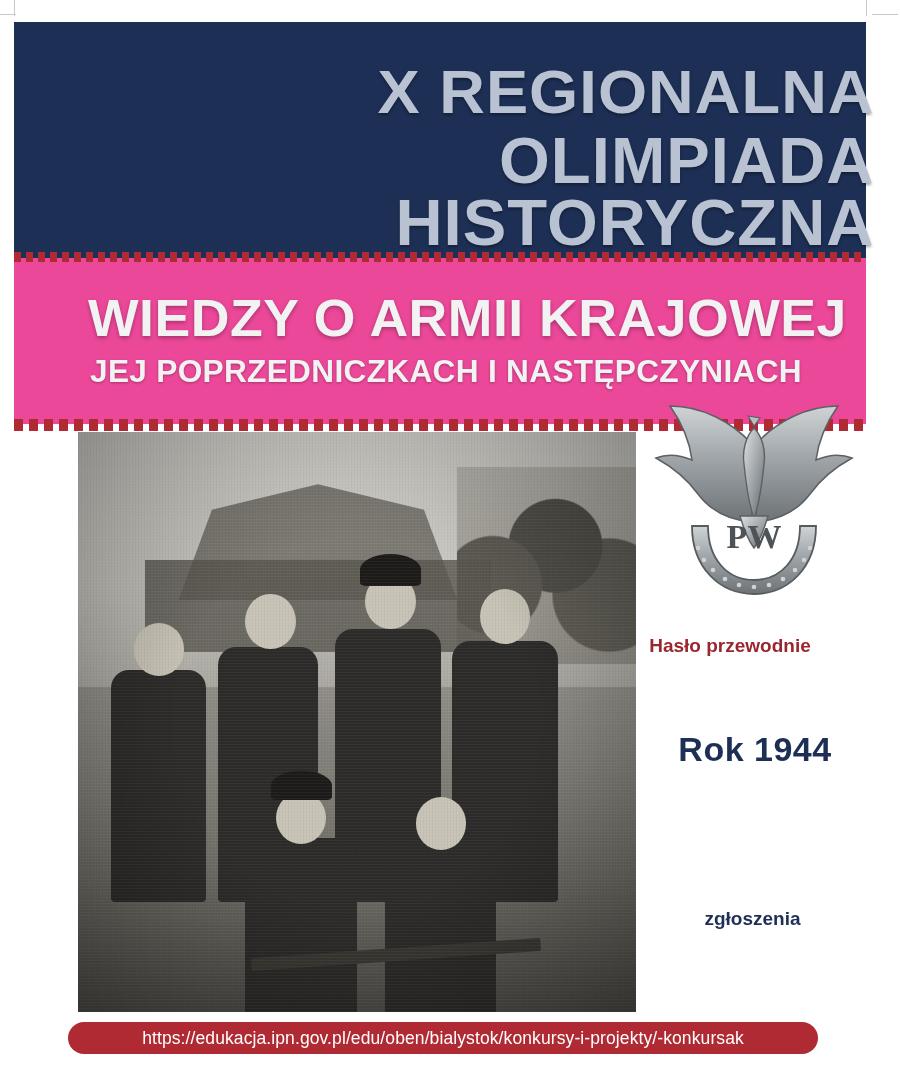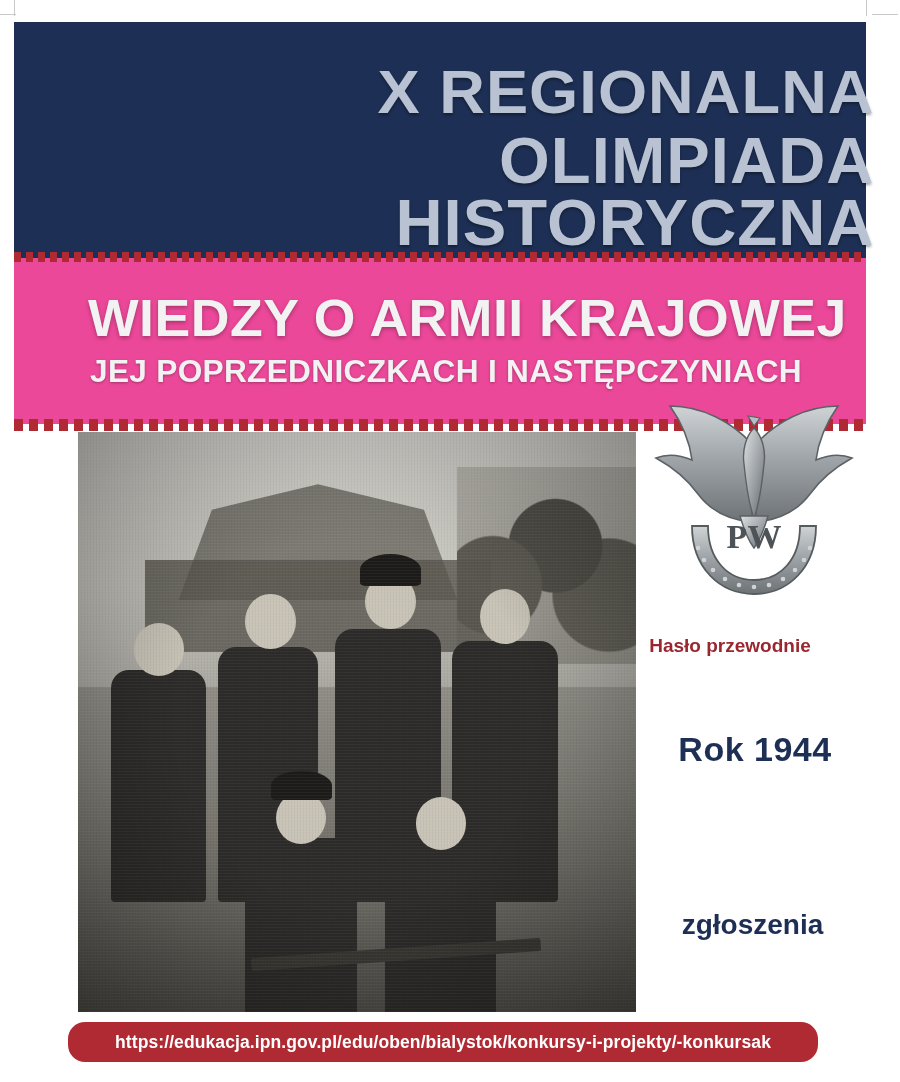--- a/index.html
+++ b/index.html
@@ -230,37 +230,37 @@
     letter-spacing: 0.5px;
     margin-top: 8px;
   }
   .deadline {
     position: absolute;
     left: 620px;
     top: 905px;
     width: 265px;
     text-align: center;
     color: #1d2f54;
-    font-size: 28px;
+    font-size: 19px;
     font-weight: bold;
     line-height: 1.45;
   }
 
   
   .url-pill {
     position: absolute;
     left: 68px;
     top: 1022px;
     width: 750px;
-    height: 40px;
+    height: 32px;
     background: #b02a33;
     border-radius: 17px;
     color: #ffffff;
     font-size: 17.5px;
-    font-weight: bold;
+    font-weight: normal;
     display: flex;
     align-items: center;
     justify-content: center;
     letter-spacing: 0.1px;
   }
 </style>
 </head>
 <body>
 
 <div class="poster">

